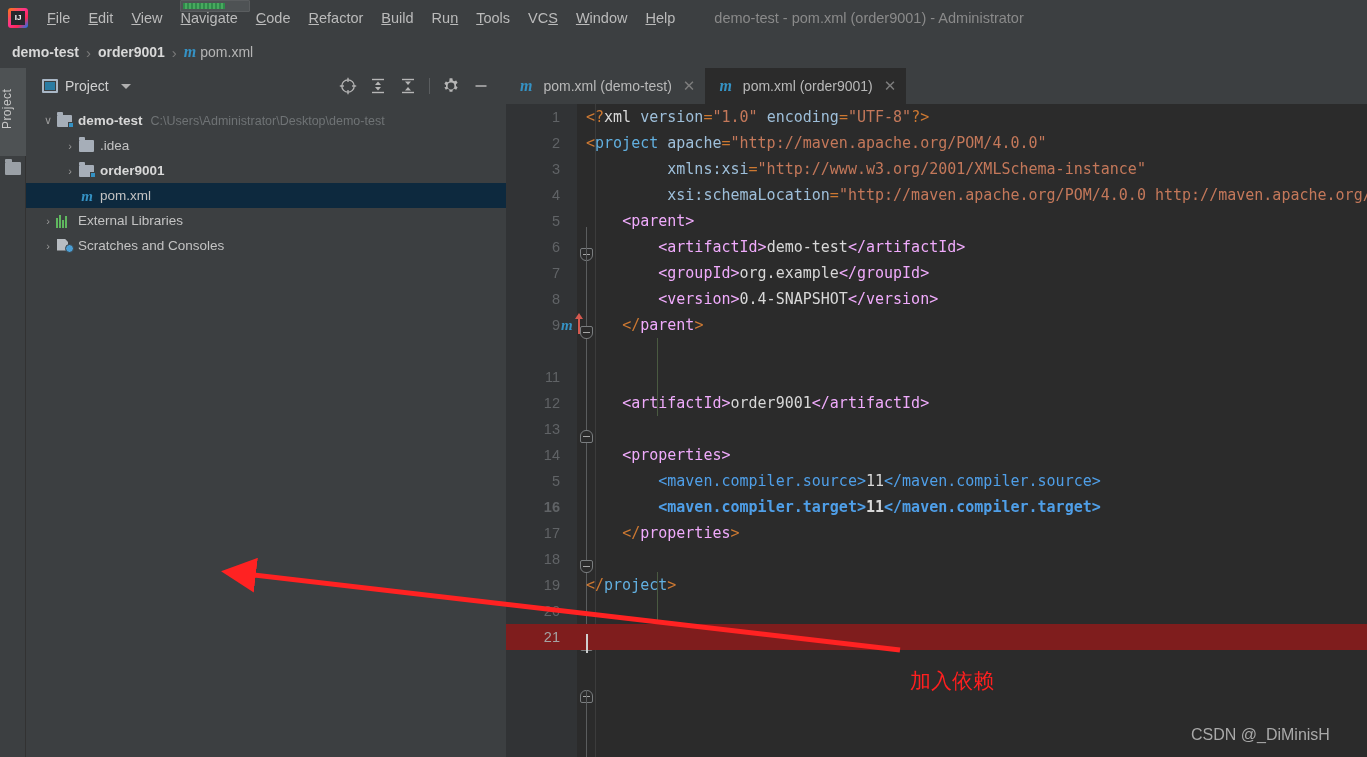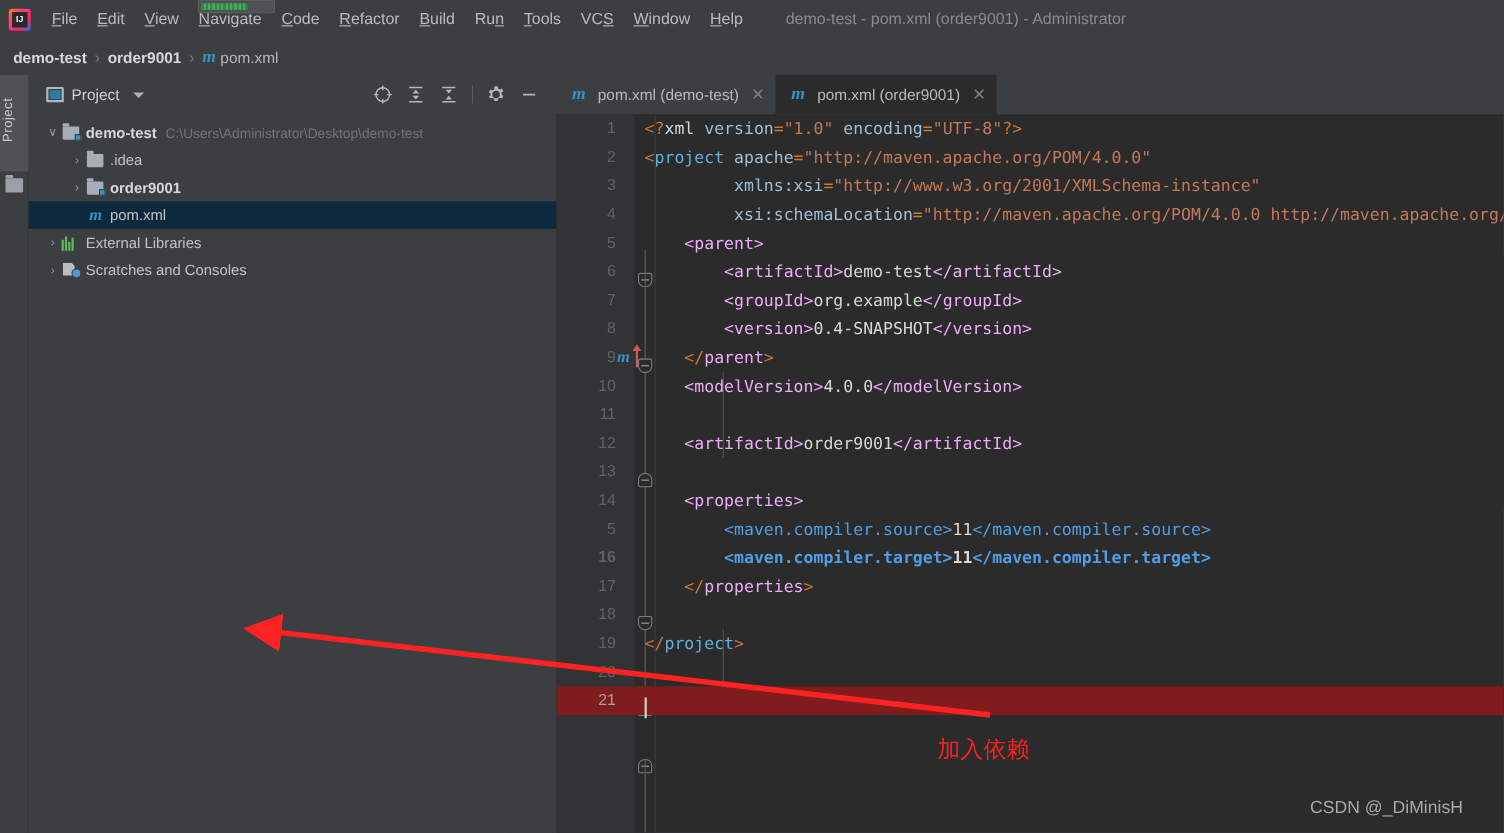--- a/index.html
+++ b/index.html
@@ -416,21 +416,20 @@
     <div class="codearea" id="codearea">
         <div class="cline" style="top: 0px;"><span class="lno">1</span><span class="src"><span class="pnc">&lt;?</span><span class="txt">xml</span> <span class="attr">version</span><span class="pnc">=</span><span class="str">"1.0"</span><span class="str"> </span><span class="attr">encoding</span><span class="pnc">=</span><span class="str">"UTF-8"</span><span class="pnc">?&gt;</span></span></div>
         <div class="cline" style="top: 26px;"><span class="lno">2</span><span class="src"><span class="pnc">&lt;</span><span class="tag">project</span> <span class="attr">apache</span><span class="pnc">=</span><span class="str">"http://maven.apache.org/POM/4.0.0"</span></span></div>
         <div class="cline" style="top: 52px;"><span class="lno">3</span><span class="src">         <span class="attr">xmlns:xsi</span><span class="pnc">=</span><span class="str">"http://www.w3.org/2001/XMLSchema-instance"</span></span></div>
         <div class="cline" style="top: 78px;"><span class="lno">4</span><span class="src">         <span class="attr">xsi:schemaLocation</span><span class="pnc">=</span><span class="str">"http://maven.apache.org/POM/4.0.0 http://maven.apache.org/</span></span></div>
         <div class="cline" style="top: 104px;"><span class="lno">5</span><span class="src">    <span class="gtag">&lt;parent&gt;</span></span></div>
         <div class="cline" style="top: 130px;"><span class="lno">6</span><span class="src">        <span class="gtag">&lt;artifactId&gt;</span><span class="txt">demo-test</span><span class="gtag">&lt;/artifactId&gt;</span></span></div>
         <div class="cline" style="top: 156px;"><span class="lno">7</span><span class="src">        <span class="gtag">&lt;groupId&gt;</span><span class="txt">org.example</span><span class="gtag">&lt;/groupId&gt;</span></span></div>
         <div class="cline" style="top: 182px;"><span class="lno">8</span><span class="src">        <span class="gtag">&lt;version&gt;</span><span class="txt">0.4-SNAPSHOT</span><span class="gtag">&lt;/version&gt;</span></span></div>
         <div class="cline" style="top: 208px;"><span class="lno">9</span><span class="src">    <span class="pnc">&lt;/</span><span class="gtag">parent</span><span class="pnc">&gt;</span></span></div>
-        <div class="cline" style="top: 234px;"><span class="lno">10</span><span class="src">    <span class="gtag">&lt;modelVersion&gt;</span><span class="txt">4.0.0</span><span class="gtag">&lt;/modelVersion&gt;</span></span></div>
         <div class="cline" style="top: 260px;"><span class="lno">11</span><span class="src"></span></div>
         <div class="cline" style="top: 286px;"><span class="lno">12</span><span class="src">    <span class="gtag">&lt;artifactId&gt;</span><span class="txt">order9001</span><span class="gtag">&lt;/artifactId&gt;</span></span></div>
         <div class="cline" style="top: 312px;"><span class="lno">13</span><span class="src"></span></div>
         <div class="cline" style="top: 338px;"><span class="lno">14</span><span class="src">    <span class="gtag">&lt;properties&gt;</span></span></div>
         <div class="cline" style="top: 364px;"><span class="lno">5</span><span class="src">        <span class="ptag">&lt;maven.compiler.source&gt;</span><span class="txt">11</span><span class="ptag">&lt;/maven.compiler.source&gt;</span></span></div>
         <div class="cline" style="top: 390px; font-weight: bold;"><span class="lno">16</span><span class="src">        <span class="ptag">&lt;maven.compiler.target&gt;</span><span class="txt">11</span><span class="ptag">&lt;/maven.compiler.target&gt;</span></span></div>
         <div class="cline" style="top: 416px;"><span class="lno">17</span><span class="src">    <span class="pnc">&lt;/</span><span class="gtag">properties</span><span class="pnc">&gt;</span></span></div>
         <div class="cline" style="top: 442px;"><span class="lno">18</span><span class="src"></span></div>
         <div class="cline" style="top: 468px;"><span class="lno">19</span><span class="src"><span class="pnc">&lt;/</span><span class="tag">project</span><span class="pnc">&gt;</span></span></div>
         <div class="cline" style="top: 494px;"><span class="lno">20</span><span class="src"></span></div>
@@ -441,17 +440,17 @@
   </div>
 
   <svg class="anno-svg">
     <defs>
       <marker id="ahead" markerWidth="7" markerHeight="7" refX="5.6" refY="3.5" orient="auto">
         <path d="M0,0 L7,3.5 L0,7 Z" fill="#f22"></path>
       </marker>
     </defs>
     <line x1="900" y1="650" x2="228" y2="572" stroke="#f22" stroke-width="5" marker-end="url(#ahead)"></line>
   </svg>
-  <div class="anno-text" style="left:852px;top:667px;font-family:Liberation Serif, serif;">加入依赖</div>
+  <div class="anno-text" style="left:910px;top:667px;font-family:Liberation Serif, serif;">加入依赖</div>
 
   <div class="watermark" style="left:1191px;top:726px;">CSDN @_DiMinisH</div>
 
 </div>
 
 </body></html>

